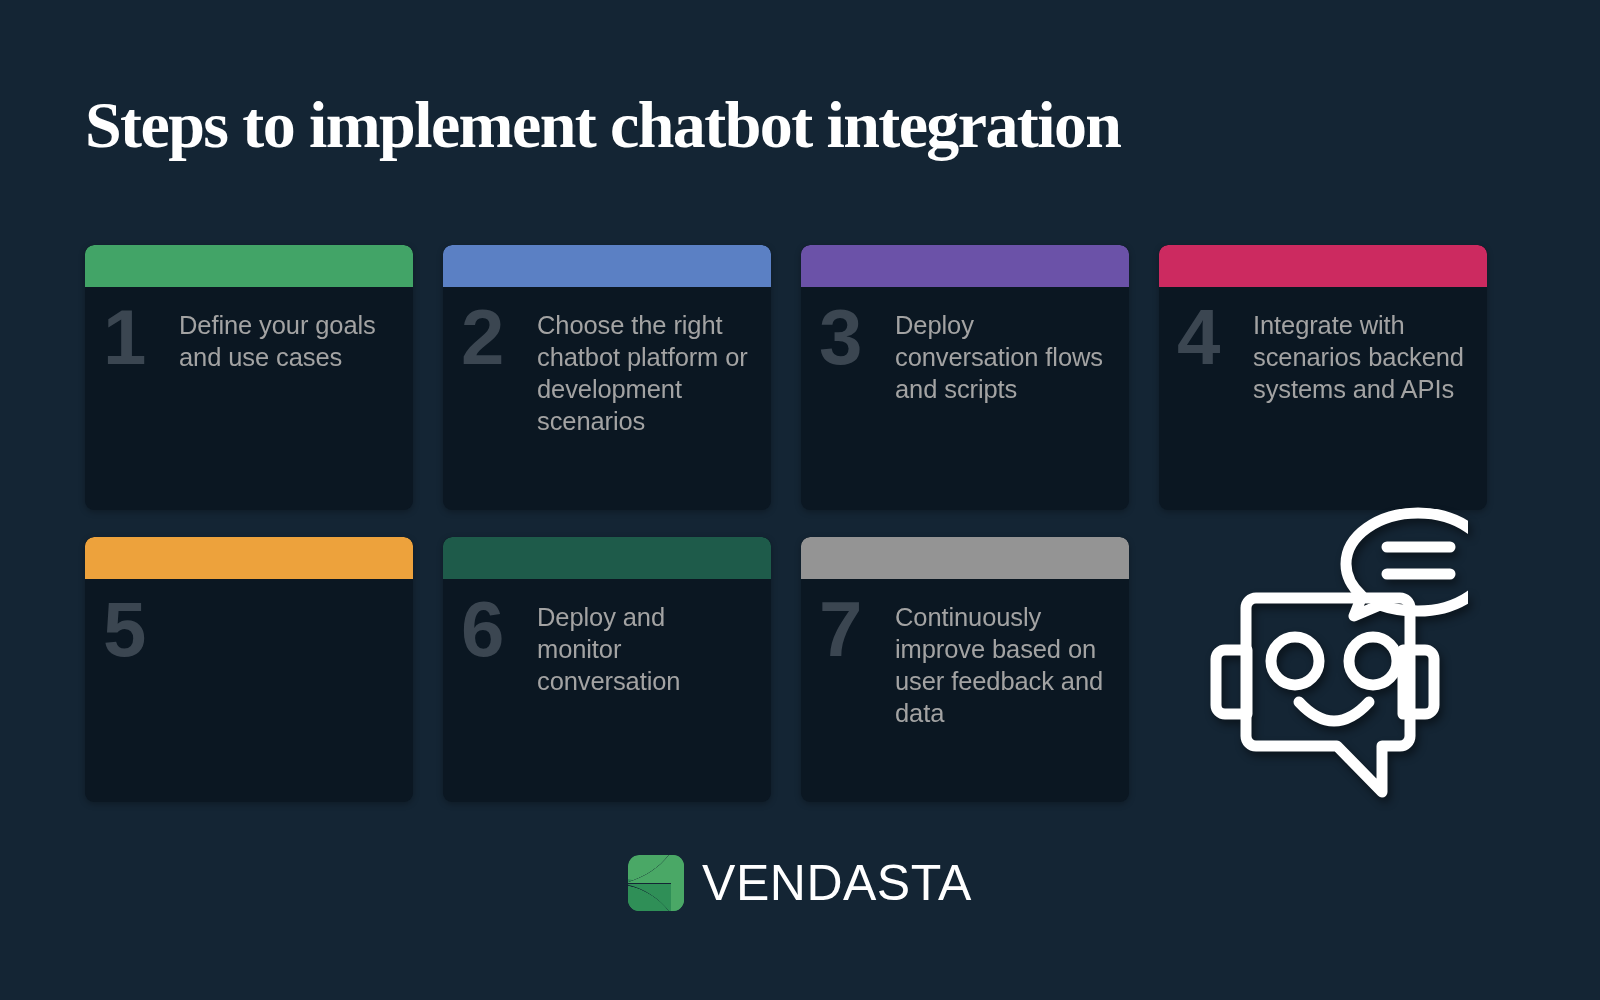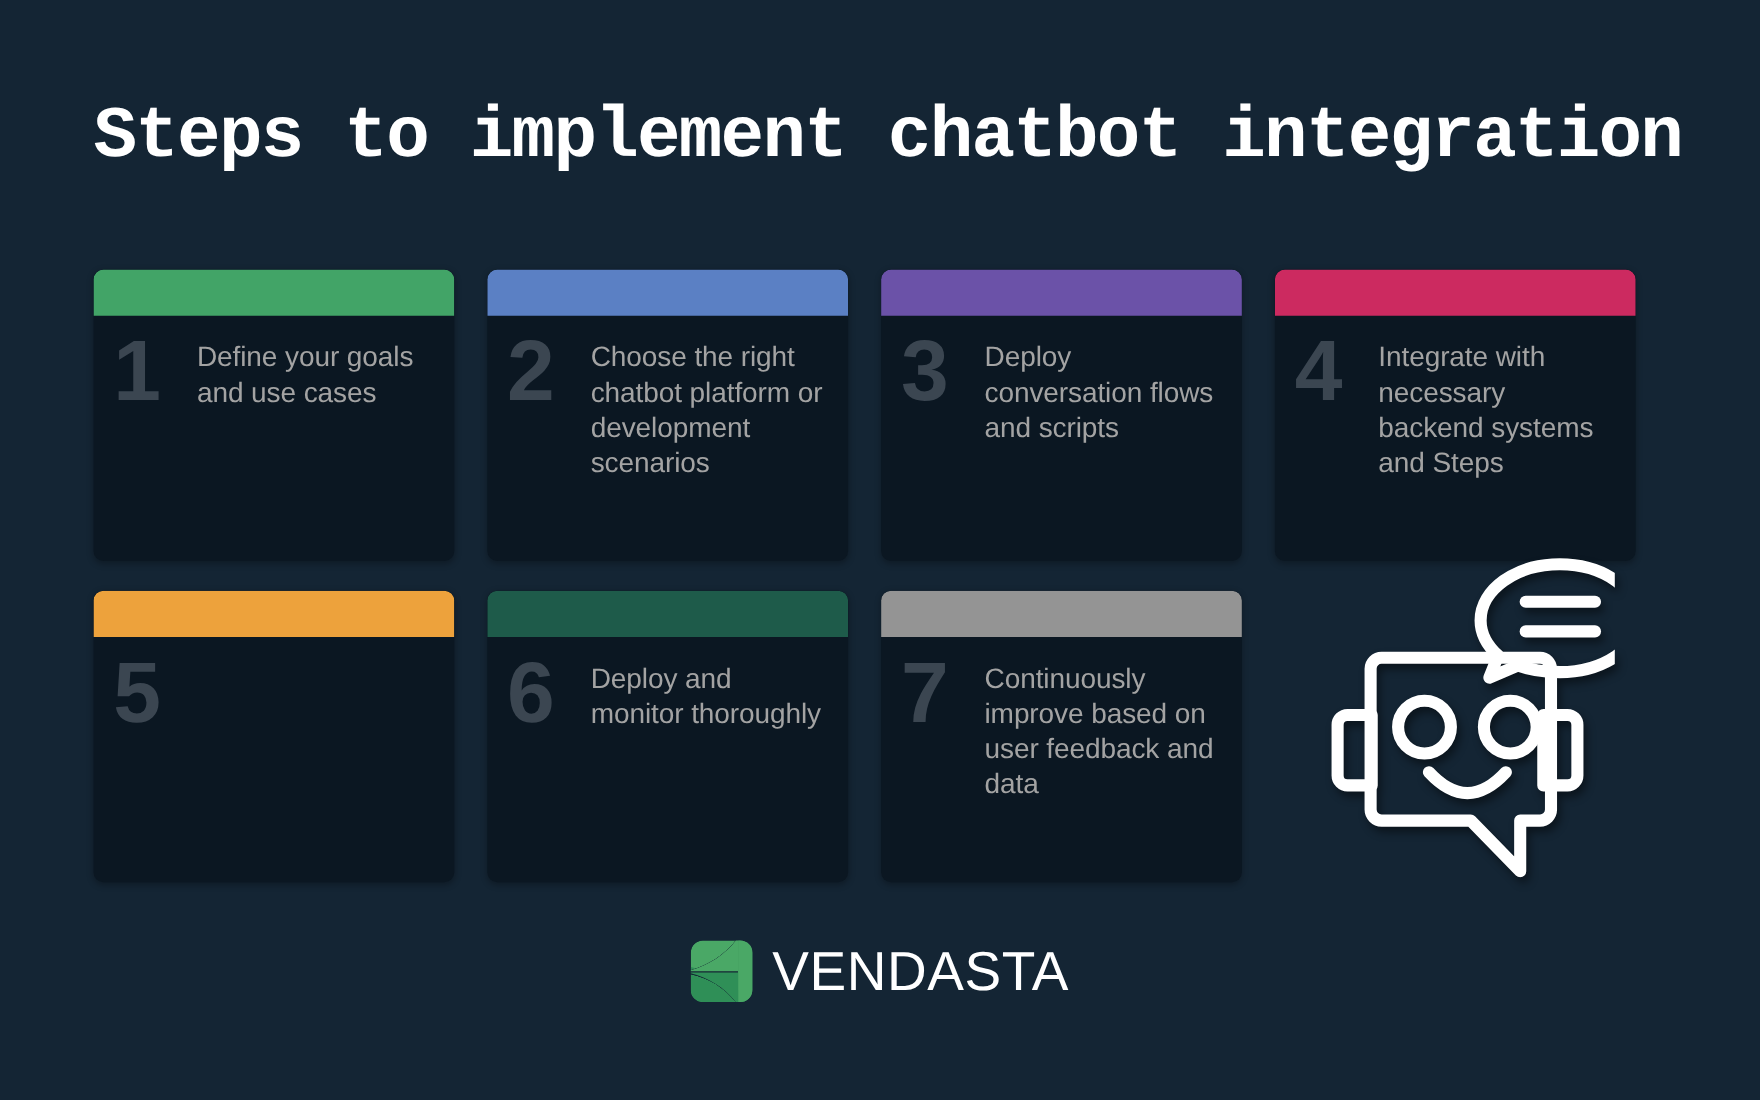--- a/index.html
+++ b/index.html
@@ -25,21 +25,21 @@
     position: absolute;
     left: 85px;
     top: 92px;
     width: 1440px;
     color: #ffffff;
     font-size: 66px;
     line-height: 1.0;
     font-weight: 700;
     letter-spacing: -1.6px;
     white-space: nowrap;
-    font-family: Liberation Mono, monospace;
+    font-family: Liberation Serif, serif;
   }
 
   
   .grid {
     position: absolute;
     left: 85px;
     top: 245px;
     width: 1433px;
     display: grid;
     grid-template-columns: repeat(4, 328px);
@@ -158,36 +158,36 @@
       <div class="card-body">
         <div class="card-number" style="color: rgb(59, 70, 81);">3</div>
         <div class="card-text">Deploy conversation flows and scripts</div>
       </div>
     </div>
 
     <div class="card" style="background: rgb(11, 23, 34);">
       <div class="card-header" style="background:#cc2a60"></div>
       <div class="card-body">
         <div class="card-number" style="color: rgb(59, 70, 81);">4</div>
-        <div class="card-text">Integrate with necessary backend systems and Steps</div>
+        <div class="card-text">Integrate with scenarios backend systems and APIs</div>
       </div>
     </div>
 
     <div class="card" style="background: rgb(11, 23, 34);">
       <div class="card-header" style="background:#eda23c"></div>
       <div class="card-body">
         <div class="card-number" style="color: rgb(59, 70, 81);">5</div>
       </div>
     </div>
 
     <div class="card" style="background: rgb(11, 23, 34);">
       <div class="card-header" style="background:#1e5b4a"></div>
       <div class="card-body">
         <div class="card-number" style="color: rgb(59, 70, 81);">6</div>
-        <div class="card-text">Deploy and monitor thoroughly</div>
+        <div class="card-text">Deploy and monitor conversation</div>
       </div>
     </div>
 
     <div class="card" style="background: rgb(11, 23, 34);">
       <div class="card-header" style="background:#949494"></div>
       <div class="card-body">
         <div class="card-number" style="color: rgb(59, 70, 81);">7</div>
         <div class="card-text">Continuously improve based on user feedback and data</div>
       </div>
     </div>

